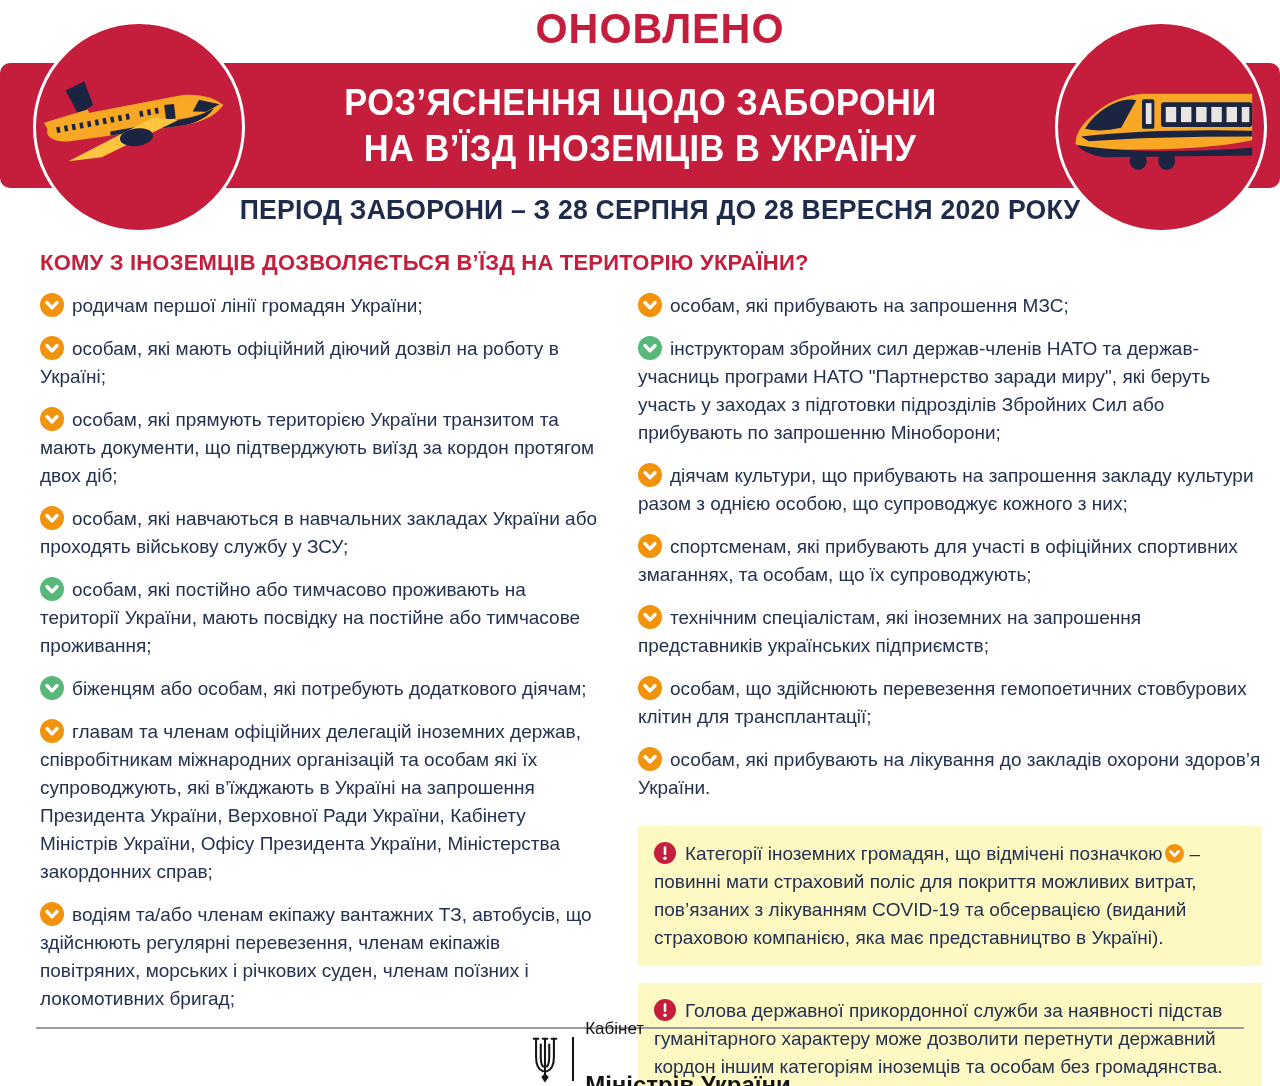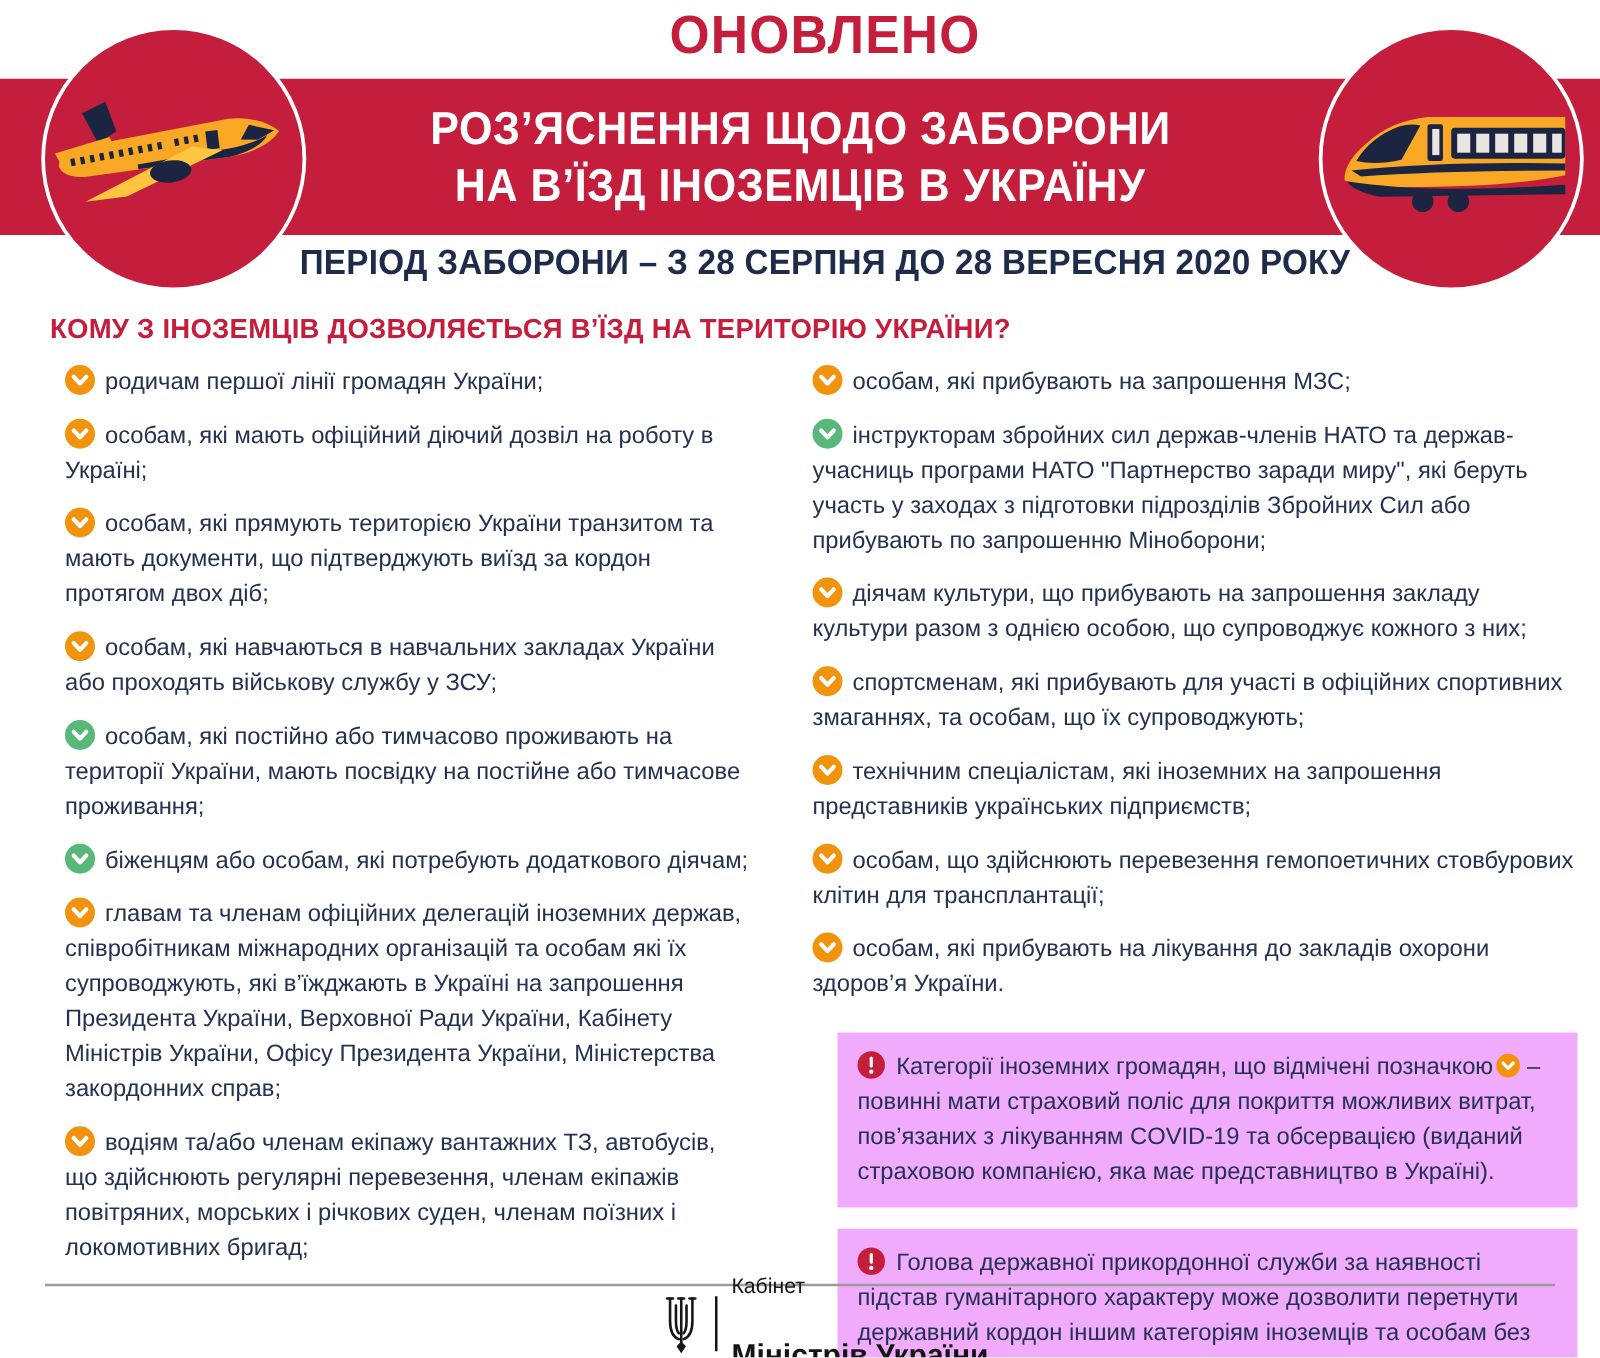--- a/index.html
+++ b/index.html
@@ -9,21 +9,21 @@
     padding-left:40px;
   }
   
   .updated{
     position:absolute;top:4px;left:0;right:0;text-align:center;
     font-size:43px;font-weight:bold;letter-spacing:1px;color:#C41E3C;
     transform:scaleX(0.96);
   }
   .banner{
     position:absolute;top:63px;left:0;width:1280px;height:125px;background:#C41E3C;
-    display:flex;flex-direction:column;justify-content:center;align-items:center;gap:2px;
+    display:flex;flex-direction:column;justify-content:center;align-items:center;gap:2px;border-radius:10px;
   }
   .banner-line{
     color:#ffffff;font-weight:bold;font-size:37px;line-height:44px;letter-spacing:0.5px;
     transform:scaleX(0.93);white-space:nowrap;
   }
   .period{
     position:absolute;top:194px;left:0;right:0;text-align:center;
     color:#1F2B4A;font-size:28px;font-weight:600;letter-spacing:0.2px;
     transform:scaleX(0.95);white-space:nowrap;
   }
@@ -36,29 +36,29 @@
   .train-circle{left:1055px;top:21px;}
   
   .content{position:absolute;top:250px;left:40px;width:1222px;}
   .section-heading{
     margin:0 0 16px 0;color:#C41E3C;font-size:22px;font-weight:bold;letter-spacing:0.2px;
   }
   .columns{display:flex;gap:38px;align-items:flex-start;}
   .col-left{width:560px;flex:none;}
   .col-right{width:624px;flex:none;}
   .item{
-    margin:0 0 15px 12px;font-size:19px;line-height:28px;color:#243150;
+    margin:0 0 15px 0;font-size:19px;line-height:28px;color:#243150;
   }
   .chev{display:inline-block;width:24px;height:24px;vertical-align:-5px;margin-right:8px;}
   .chev.orange{color:#F2930D;}
   .chev.green{color:#58B879;}
   .chev svg{display:block;width:100%;height:100%;}
   
   .note{
-    background:#f0abfc;padding:14px 16px;font-size:19px;line-height:28px;color:#243150;margin-left:32px;
+    background:#fef9c3;padding:14px 16px;font-size:19px;line-height:28px;color:#243150;
   }
   .note-first{margin-top:24px;}
   .note-second{margin-top:17px;}
   .excl{display:inline-block;width:22px;height:22px;vertical-align:-4px;margin-right:9px;}
   .excl svg{display:block;width:100%;height:100%;}
   .inline-chev{display:inline-block;width:19px;height:19px;vertical-align:-3px;margin:0 6px 0 2px;color:#F2930D;}
   .inline-chev svg{display:block;width:100%;height:100%;}
   
   .footer-divider{position:absolute;top:1027px;left:36px;width:1208px;height:2px;background:#9b9b9b;}
   .footer-logo{

